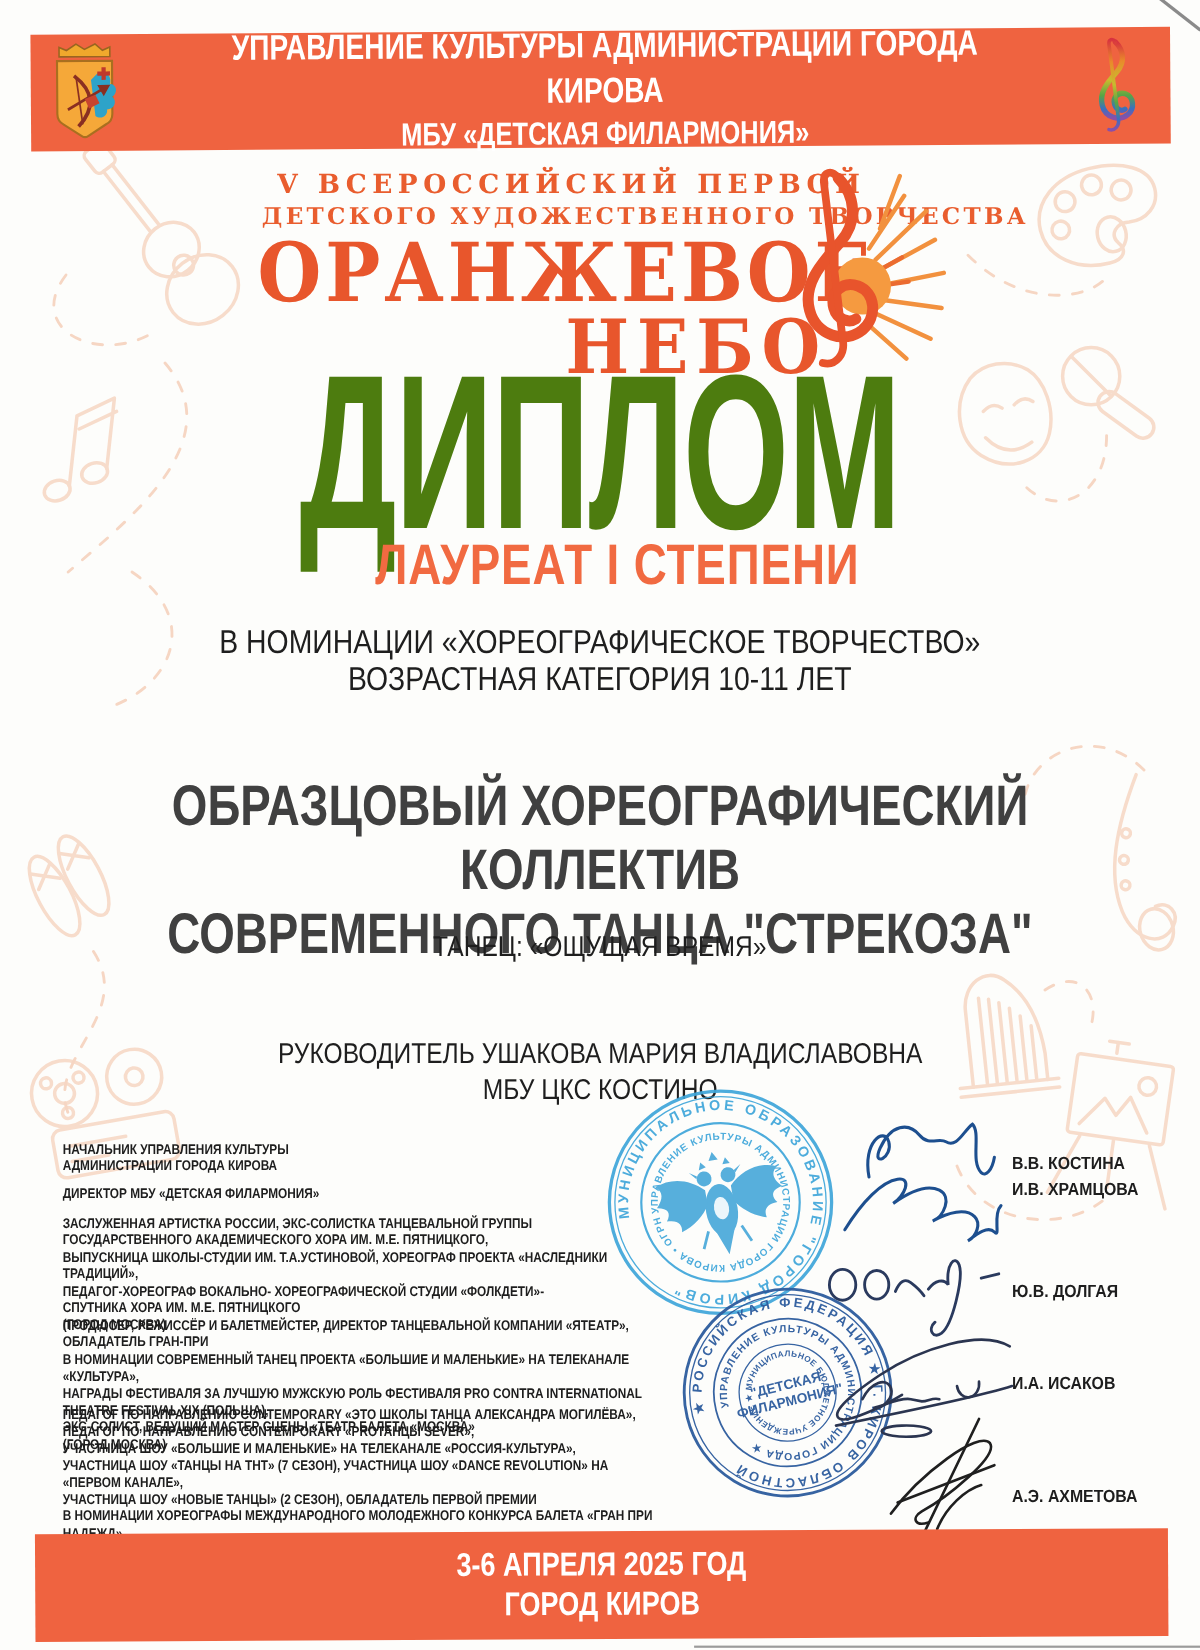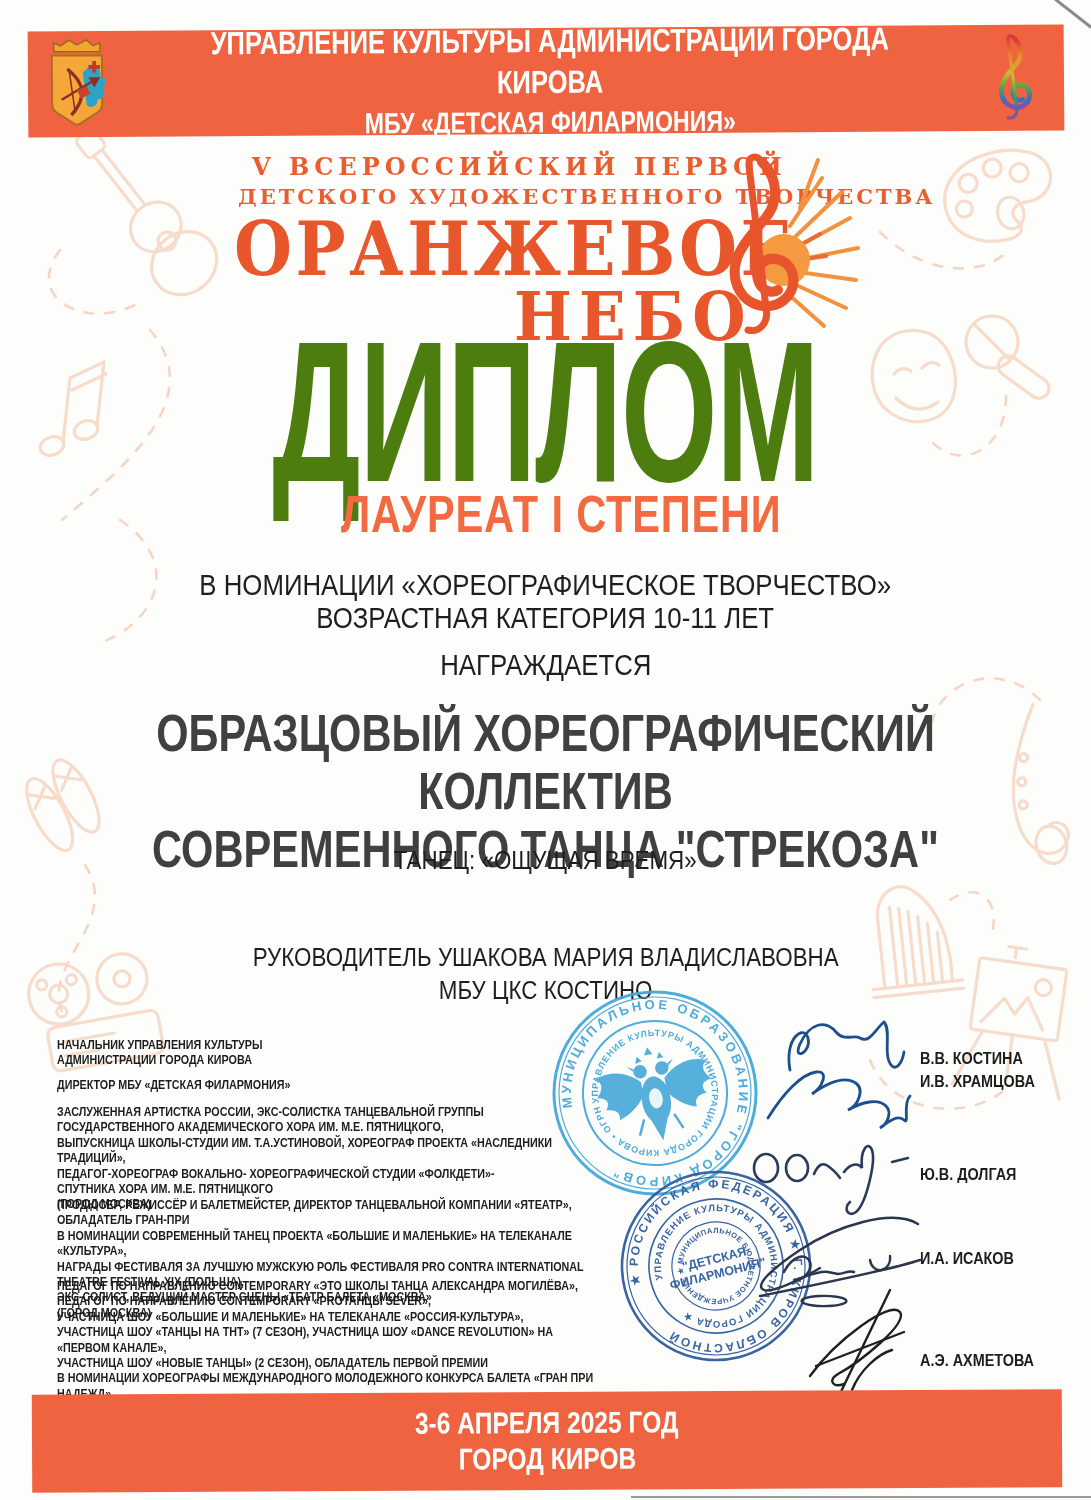--- a/index.html
+++ b/index.html
@@ -194,21 +194,20 @@
         <path d="M62,14 C56,6 48,8 49,18 L66,160 C69,174 60,185 48,182" stroke-width="7"></path>
       </g>
     </svg>
   </section>
 
   <h1 class="abs c diploma-title" style="margin:0"><span class="cond">ДИПЛОМ</span></h1>
   <div class="abs c degree"><span class="cond">ЛАУРЕАТ I СТЕПЕНИ</span></div>
 
   <div class="abs c black-h nomination"><span class="cond">В НОМИНАЦИИ «ХОРЕОГРАФИЧЕСКОЕ ТВОРЧЕСТВО»
 ВОЗРАСТНАЯ КАТЕГОРИЯ 10-11 ЛЕТ</span></div>
-  <div class="abs c black-h awarded"><span class="cond">НАГРАЖДАЕТСЯ</span></div>
 
   <div class="abs c awardee"><span class="cond">ОБРАЗЦОВЫЙ ХОРЕОГРАФИЧЕСКИЙ КОЛЛЕКТИВ
 СОВРЕМЕННОГО ТАНЦА "СТРЕКОЗА"</span></div>
 
   <div class="abs c black-h dance"><span class="cond">ТАНЕЦ: «ОЩУЩАЯ ВРЕМЯ»</span></div>
   <div class="abs c black-h leader"><span class="cond">РУКОВОДИТЕЛЬ УШАКОВА МАРИЯ ВЛАДИСЛАВОВНА
 МБУ ЦКС КОСТИНО</span></div>
 
   <div class="abs small-block b1">НАЧАЛЬНИК УПРАВЛЕНИЯ КУЛЬТУРЫ
 АДМИНИСТРАЦИИ ГОРОДА КИРОВА</div>

